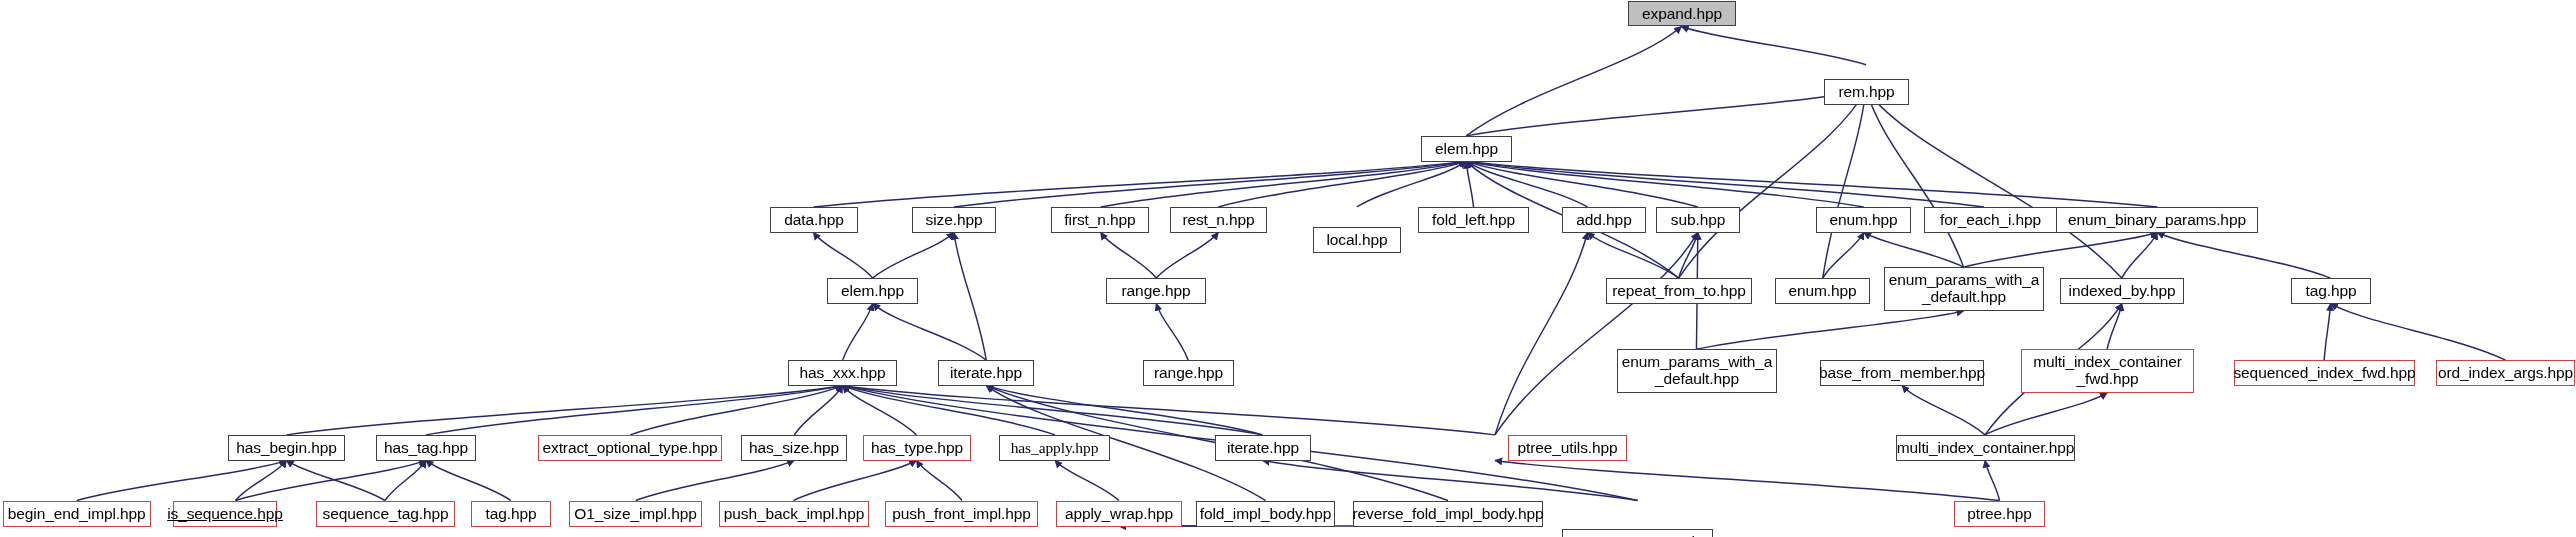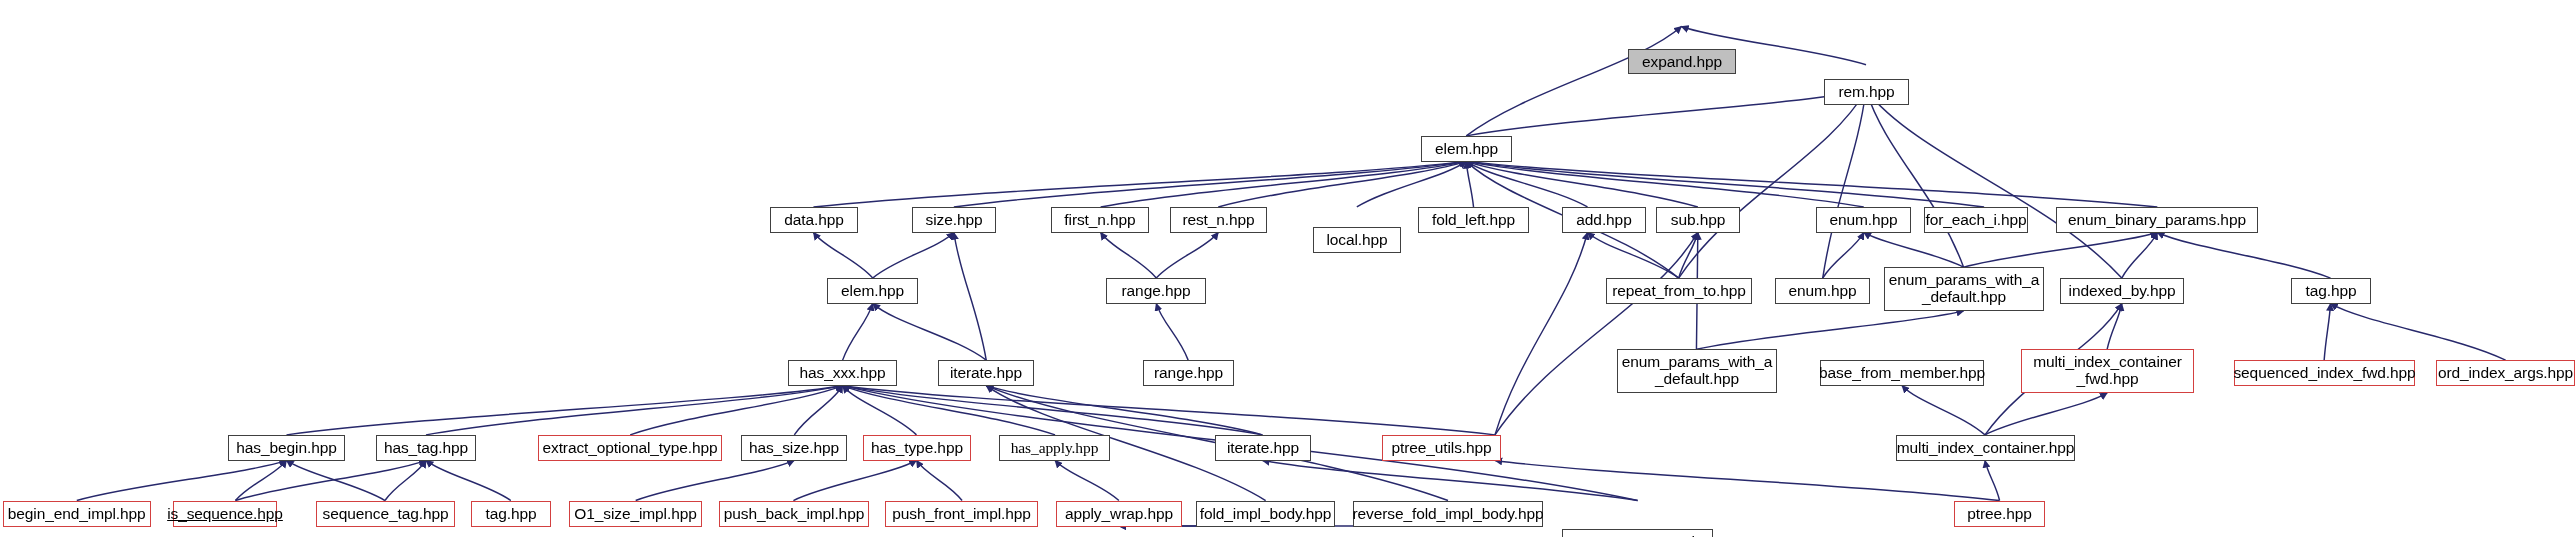--- a/index.html
+++ b/index.html
@@ -36,21 +36,20 @@
     line-height: 1.02;
     white-space: pre-line;
     letter-spacing: -0.1px;
   }
   .node.black {
     border: 0.9px solid #404040;
   }
   .node.root {
     border: 0.9px solid #404040;
     background: #bfbfbf;
-    margin-top: 48px;
   }
   .node.tall {
     line-height: 1.08;
   }
 </style>
 </head>
 <body>
 
 <div id="graph-root">
   <svg id="edge-layer" width="2576" height="537" viewBox="0 0 2825 589">
@@ -137,21 +136,21 @@
       <div class="node black" style="left: 1421px; top: 136px; width: 91px; height: 25.5px;">elem.hpp</div>
       <div class="node black" style="left: 770px; top: 207px; width: 88px; height: 25.5px;">data.hpp</div>
       <div class="node black" style="left: 912px; top: 207px; width: 84px; height: 25.5px;">size.hpp</div>
       <div class="node black" style="left: 1051px; top: 207px; width: 98px; height: 25.5px;">first_n.hpp</div>
       <div class="node black" style="left: 1170px; top: 207px; width: 97px; height: 25.5px;">rest_n.hpp</div>
       <div class="node black" style="left: 1313px; top: 207px; width: 88px; height: 25.5px; margin-top: 20px;">local.hpp</div>
       <div class="node black" style="left: 1418px; top: 207px; width: 111px; height: 25.5px;">fold_left.hpp</div>
       <div class="node black" style="left: 1546px; top: 207px; width: 84px; height: 25.5px; margin-left: 16px;">add.hpp</div>
       <div class="node black" style="left: 1656px; top: 207px; width: 84px; height: 25.5px;">sub.hpp</div>
       <div class="node black" style="left: 1816px; top: 207px; width: 95px; height: 25.5px;">enum.hpp</div>
-      <div class="node black" style="left: 1924px; top: 207px; width: 104px; height: 25.5px;">for_each_i.hpp</div>
+      <div class="node black" style="left: 1924px; top: 207px; width: 133px; height: 25.5px;">for_each_i.hpp</div>
       <div class="node black" style="left: 2056px; top: 207px; width: 202px; height: 25.5px;">enum_binary_params.hpp</div>
       <div class="node black" style="left: 827px; top: 278px; width: 91px; height: 25.5px;">elem.hpp</div>
       <div class="node black" style="left: 1106px; top: 278px; width: 100px; height: 25.5px;">range.hpp</div>
       <div class="node black" style="left: 1606px; top: 278px; width: 146px; height: 25.5px;">repeat_from_to.hpp</div>
       <div class="node black" style="left: 1775px; top: 278px; width: 95px; height: 25.5px;">enum.hpp</div>
       <div class="node black tall" style="left: 1884px; top: 267px; width: 160px; height: 44px;">enum_params_with_a
 _default.hpp</div>
       <div class="node black" style="left: 2060px; top: 278px; width: 124px; height: 25.5px;">indexed_by.hpp</div>
       <div class="node black" style="left: 2291px; top: 278px; width: 80px; height: 25.5px;">tag.hpp</div>
       <div class="node black" style="left: 788px; top: 360px; width: 109px; height: 25.5px;">has_xxx.hpp</div>
@@ -164,21 +163,21 @@
 _fwd.hpp</div>
       <div class="node red" style="left: 2234px; top: 360px; width: 181px; height: 25.5px;">sequenced_index_fwd.hpp</div>
       <div class="node red" style="left: 2436px; top: 360px; width: 139px; height: 25.5px;">ord_index_args.hpp</div>
       <div class="node black" style="left: 228px; top: 435px; width: 117px; height: 25.5px;">has_begin.hpp</div>
       <div class="node black" style="left: 376px; top: 435px; width: 100px; height: 25.5px;">has_tag.hpp</div>
       <div class="node red" style="left: 538px; top: 435px; width: 184px; height: 25.5px;">extract_optional_type.hpp</div>
       <div class="node black" style="left: 741px; top: 435px; width: 106px; height: 25.5px;">has_size.hpp</div>
       <div class="node red" style="left: 863px; top: 435px; width: 108px; height: 25.5px;">has_type.hpp</div>
       <div class="node black" style="left: 999px; top: 435px; width: 111px; height: 25.5px; font-family: Liberation Serif, serif;">has_apply.hpp</div>
       <div class="node black" style="left: 1215px; top: 435px; width: 96px; height: 25.5px;">iterate.hpp</div>
-      <div class="node red" style="left: 1382px; top: 435px; width: 119px; height: 25.5px;">ptree_utils.hpp</div>
+      <div class="node red" style="left: 1508px; top: 435px; width: 119px; height: 25.5px;">ptree_utils.hpp</div>
       <div class="node black" style="left: 1896px; top: 435px; width: 179px; height: 25.5px;">multi_index_container.hpp</div>
       <div class="node red" style="left: 2.7px; top: 501px; width: 148px; height: 25.5px;">begin_end_impl.hpp</div>
       <div class="node red" style="left: 173px; top: 501px; width: 104px; height: 25.5px; text-decoration: underline;">is_sequence.hpp</div>
       <div class="node red" style="left: 316px; top: 501px; width: 139px; height: 25.5px;">sequence_tag.hpp</div>
       <div class="node red" style="left: 471px; top: 501px; width: 80px; height: 25.5px;">tag.hpp</div>
       <div class="node red" style="left: 569px; top: 501px; width: 133px; height: 25.5px;">O1_size_impl.hpp</div>
       <div class="node red" style="left: 719px; top: 501px; width: 150px; height: 25.5px;">push_back_impl.hpp</div>
       <div class="node red" style="left: 885px; top: 501px; width: 153px; height: 25.5px;">push_front_impl.hpp</div>
       <div class="node red" style="left: 1056px; top: 501px; width: 126px; height: 25.5px;">apply_wrap.hpp</div>
       <div class="node black" style="left: 1196px; top: 501px; width: 139px; height: 25.5px;">fold_impl_body.hpp</div>

